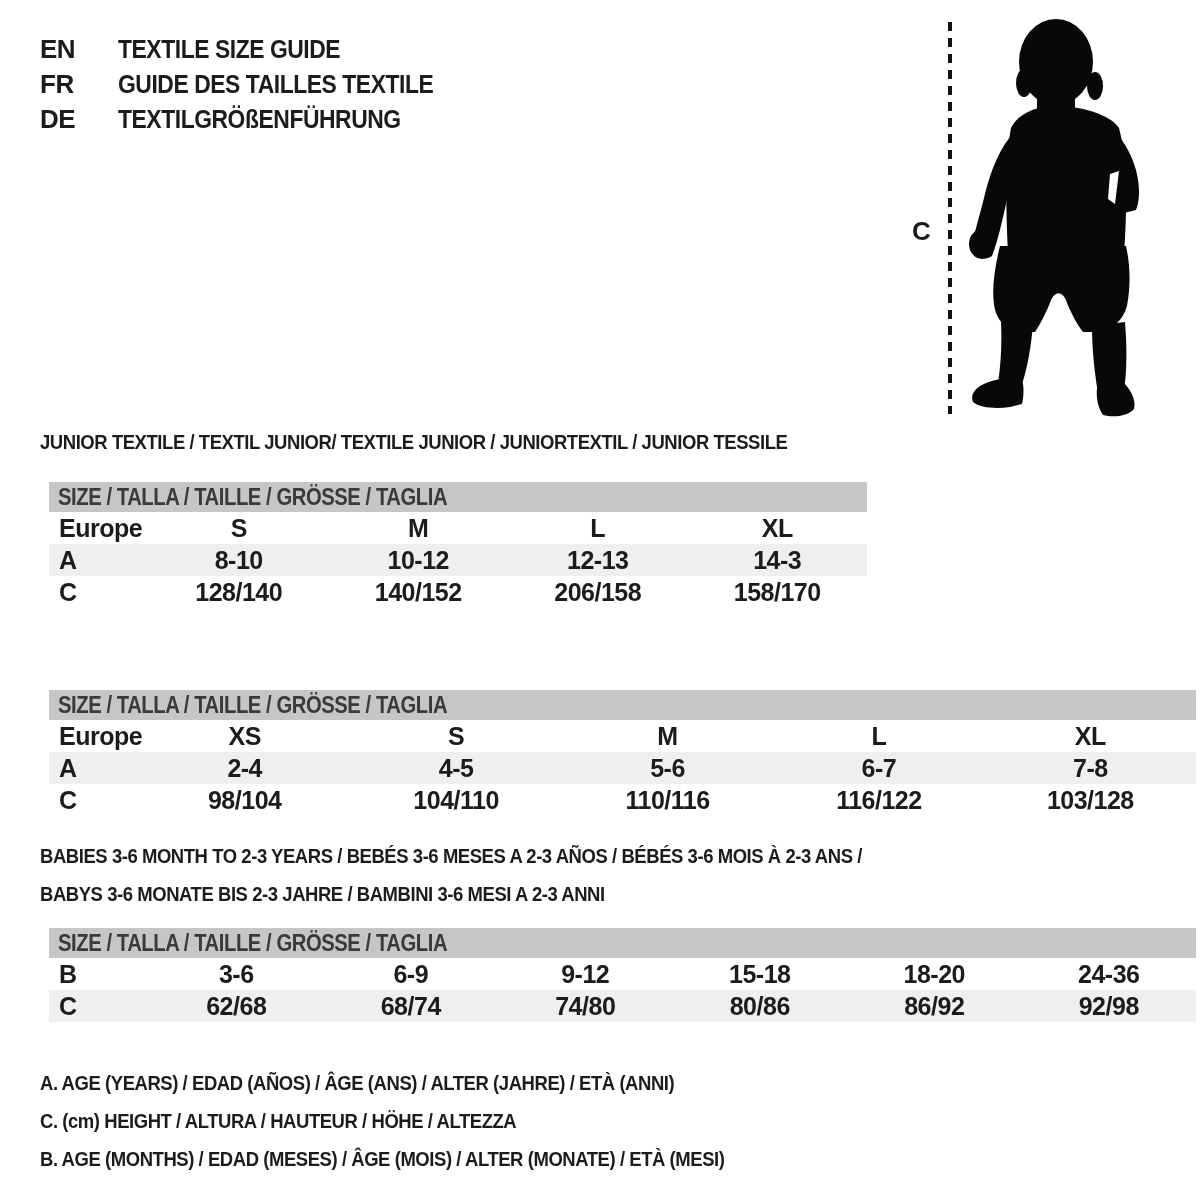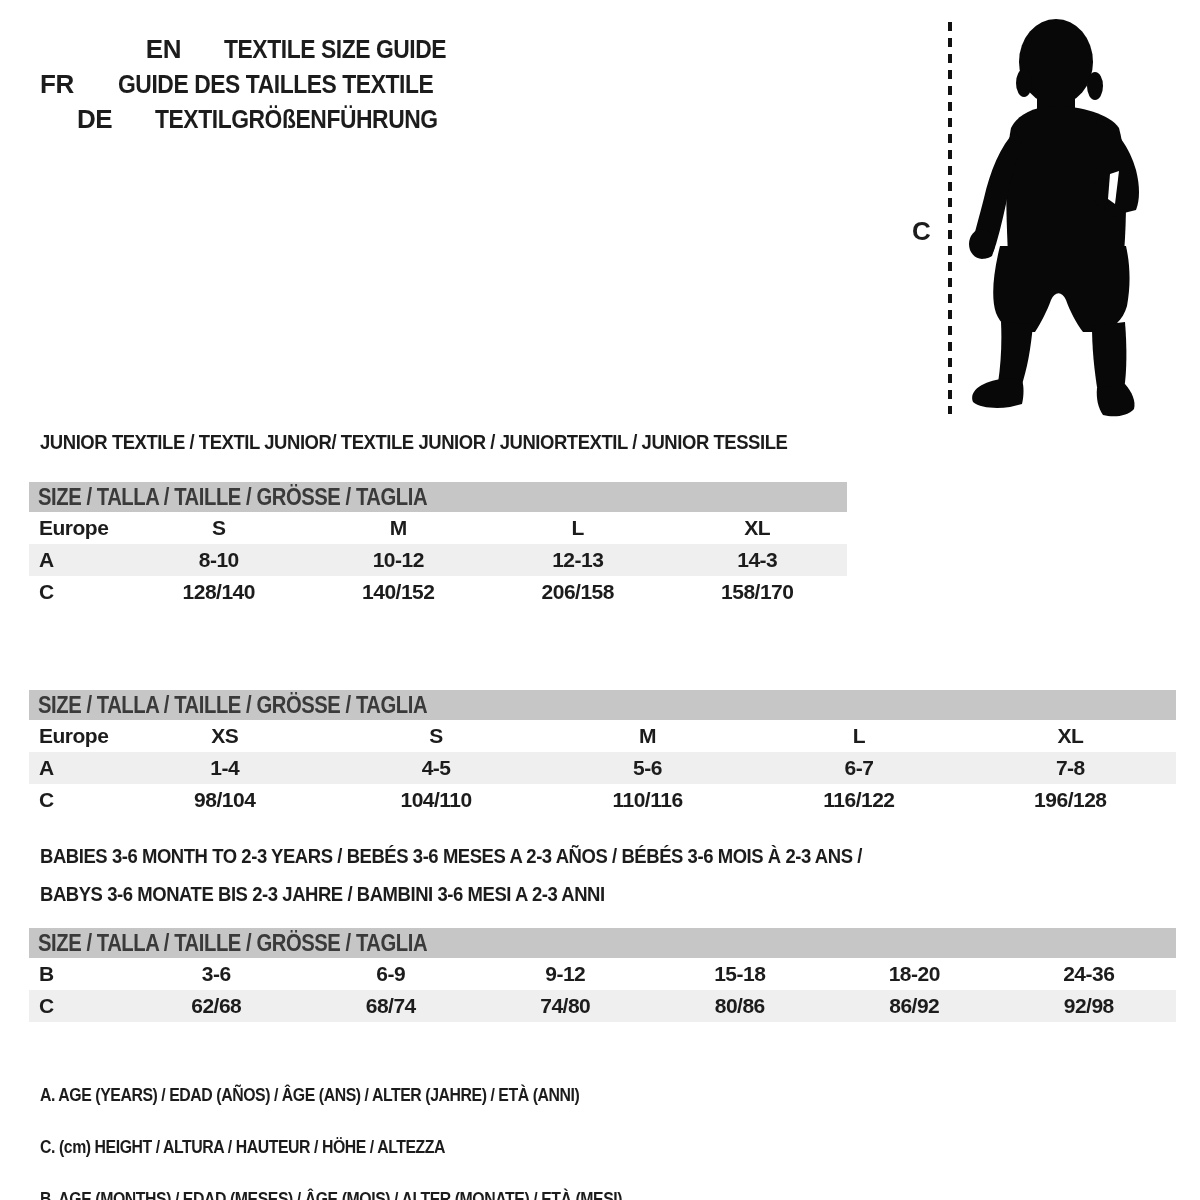--- a/index.html
+++ b/index.html
@@ -5,40 +5,40 @@
   html,body{margin:0;padding:0;background:#fff;}
   .page{
     position:relative;width:1200px;height:1200px;background:#ffffff;overflow:hidden;
     font-family:"Liberation Sans","DejaVu Sans",sans-serif;
     font-weight:bold;color:#1c1c1c;
   }
   .cond{display:inline-block;transform:scaleX(0.88);transform-origin:0 50%;
         letter-spacing:-0.5px;white-space:nowrap;}
   
   .lang-list{position:absolute;left:40px;top:32px;}
-  .lang-row{display:flex;height:35px;align-items:center;justify-content:flex-end;}
+  .lang-row{display:flex;height:35px;align-items:center;}
   .lang-code{width:78px;font-size:26px;letter-spacing:-0.5px;}
   .lang-title{font-size:26px;}
   
   .measure-label{position:absolute;left:912px;top:216px;font-size:26px;}
   .figure-svg{position:absolute;left:940px;top:14px;}
   
   .sec-title{position:absolute;left:40px;font-size:21px;line-height:24px;}
   .sub-sz{font-size:14px;vertical-align:-4px;}
   
-  .tbl{position:absolute;left:29px;}
+  .tbl{position:absolute;left:49px;}
   .bar{height:30px;background:#c6c6c6;display:flex;align-items:center;
        padding-left:9px;box-sizing:border-box;font-size:23px;color:#3a3a3a;}
-  .row{display:flex;height:32px;align-items:center;font-size:21px;letter-spacing:-0.5px;}
+  .row{display:flex;height:32px;align-items:center;font-size:25px;letter-spacing:-0.5px;}
   .row .lbl{width:100px;padding-left:10px;box-sizing:border-box;text-align:left;flex:none;}
   .row .cell{flex:1;text-align:center;}
   .shaded{background:#efefef;}
   
   .footnotes{position:absolute;left:40px;top:1071px;}
-  .fn-line{height:38px;font-size:18px;margin-top:14px;}
+  .fn-line{height:38px;font-size:21px;}
 </style>
 </head>
 <body>
 
 <div class="page">
 
   <div class="lang-list">
     <div class="lang-row">
       <span class="lang-code">EN</span>
       <span class="lang-title cond">TEXTILE SIZE GUIDE</span>
@@ -112,33 +112,33 @@
     <div class="row">
       <div class="lbl" style="width:90px;">Europe</div>
       <div class="cell">XS</div>
       <div class="cell">S</div>
       <div class="cell">M</div>
       <div class="cell">L</div>
       <div class="cell">XL</div>
     </div>
     <div class="row shaded">
       <div class="lbl" style="width:90px;">A</div>
-      <div class="cell">1-4</div>
+      <div class="cell">2-4</div>
       <div class="cell">4-5</div>
       <div class="cell">5-6</div>
       <div class="cell">6-7</div>
       <div class="cell">7-8</div>
     </div>
     <div class="row">
       <div class="lbl" style="width:90px;">C</div>
       <div class="cell">98/104</div>
       <div class="cell">104/110</div>
       <div class="cell">110/116</div>
       <div class="cell">116/122</div>
-      <div class="cell">196/128</div>
+      <div class="cell">103/128</div>
     </div>
   </div>
 
   <div class="sec-title cond" style="top:844px;">BABIES 3-6 MONTH TO 2-3 YEARS / BEBÉS 3-6 MESES A 2-3 AÑOS / BÉBÉS 3-6 MOIS À 2-3 ANS /</div>
   <div class="sec-title cond" style="top:882px;">BABYS 3-6 MONATE BIS 2-3 JAHRE / BAMBINI 3-6 MESI A 2-3 ANNI</div>
 
   <div class="tbl" style="top:928px;width:1147px;">
     <div class="bar">
       <span class="cond">SIZE / TALLA / TAILLE / GRÖSSE / TAGLIA</span>
     </div>

